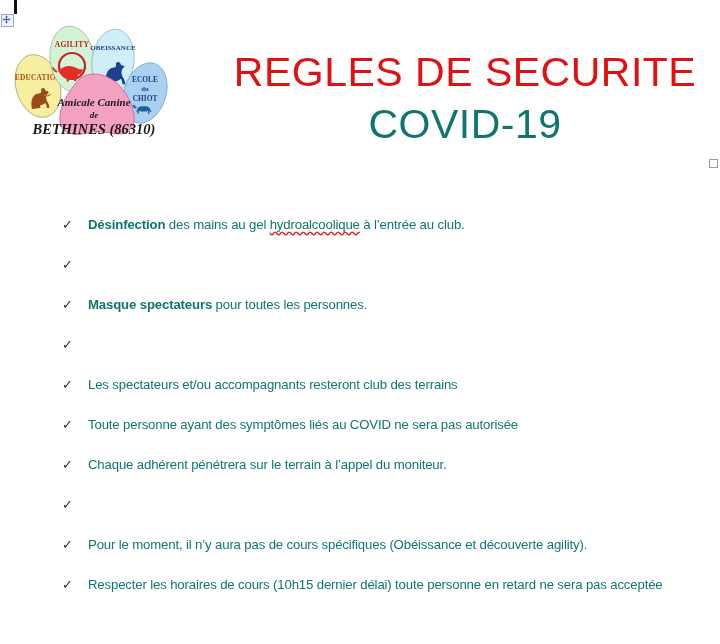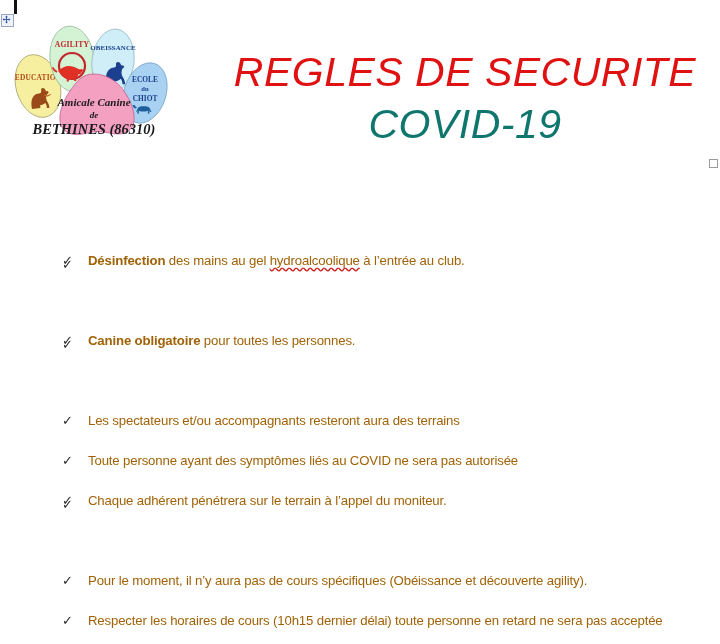--- a/index.html
+++ b/index.html
@@ -70,21 +70,20 @@
     top: 46px;
     width: 500px;
     text-align: center;
   }
   .title-line {
     color: #e01111;
     font-size: 41px;
     line-height: 52px;
     letter-spacing: 0.5px;
     white-space: nowrap;
-    font-style: italic;
   }
 
   
   #rules-list {
     position: absolute;
     left: 0;
     top: 216px;
     width: 720px;
   }
   .rule-row {
@@ -96,24 +95,23 @@
   .rule-check {
     width: 26px;
     flex: 0 0 26px;
     font-size: 13px;
     color: #2b2b2b;
     line-height: 18px;
   }
   .rule-text {
     font-size: 13.2px;
     line-height: 18px;
-    color: #a16207;
+    color: #0f766e;
     white-space: nowrap;
     letter-spacing: -0.15px;
-    margin-top: 36px;
   }
   .rule-text b { font-weight: bold; }
   .misspell {
     text-decoration: underline wavy #d21a1a;
     text-decoration-skip-ink: none;
     text-underline-offset: 2px;
   }
 </style>
 </head>
 <body>
@@ -184,28 +182,28 @@
 <div id="rules-list">
     <div class="rule-row">
       <span class="rule-check">✓</span>
       <span class="rule-text"><b>Désinfection</b><span> des mains au gel </span><span class="misspell">hydroalcoolique</span><span> à l’entrée au club.</span></span>
     </div>
     <div class="rule-row">
       <span class="rule-check">✓</span>
     </div>
     <div class="rule-row">
       <span class="rule-check">✓</span>
-      <span class="rule-text"><b>Canine obligatoire</b><span> pour toutes les personnes.</span></span>
-    </div>
-    <div class="rule-row">
-      <span class="rule-check">✓</span>
-    </div>
-    <div class="rule-row">
-      <span class="rule-check">✓</span>
-      <span class="rule-text"><span>Les spectateurs et/ou accompagnants resteront aura des terrains</span></span>
+      <span class="rule-text"><b>Masque spectateurs</b><span> pour toutes les personnes.</span></span>
+    </div>
+    <div class="rule-row">
+      <span class="rule-check">✓</span>
+    </div>
+    <div class="rule-row">
+      <span class="rule-check">✓</span>
+      <span class="rule-text"><span>Les spectateurs et/ou accompagnants resteront club des terrains</span></span>
     </div>
     <div class="rule-row">
       <span class="rule-check">✓</span>
       <span class="rule-text"><span>Toute personne ayant des symptômes liés au COVID ne sera pas autorisée</span></span>
     </div>
     <div class="rule-row">
       <span class="rule-check">✓</span>
       <span class="rule-text"><span>Chaque adhérent pénétrera  sur le terrain à l’appel du moniteur.</span></span>
     </div>
     <div class="rule-row">

